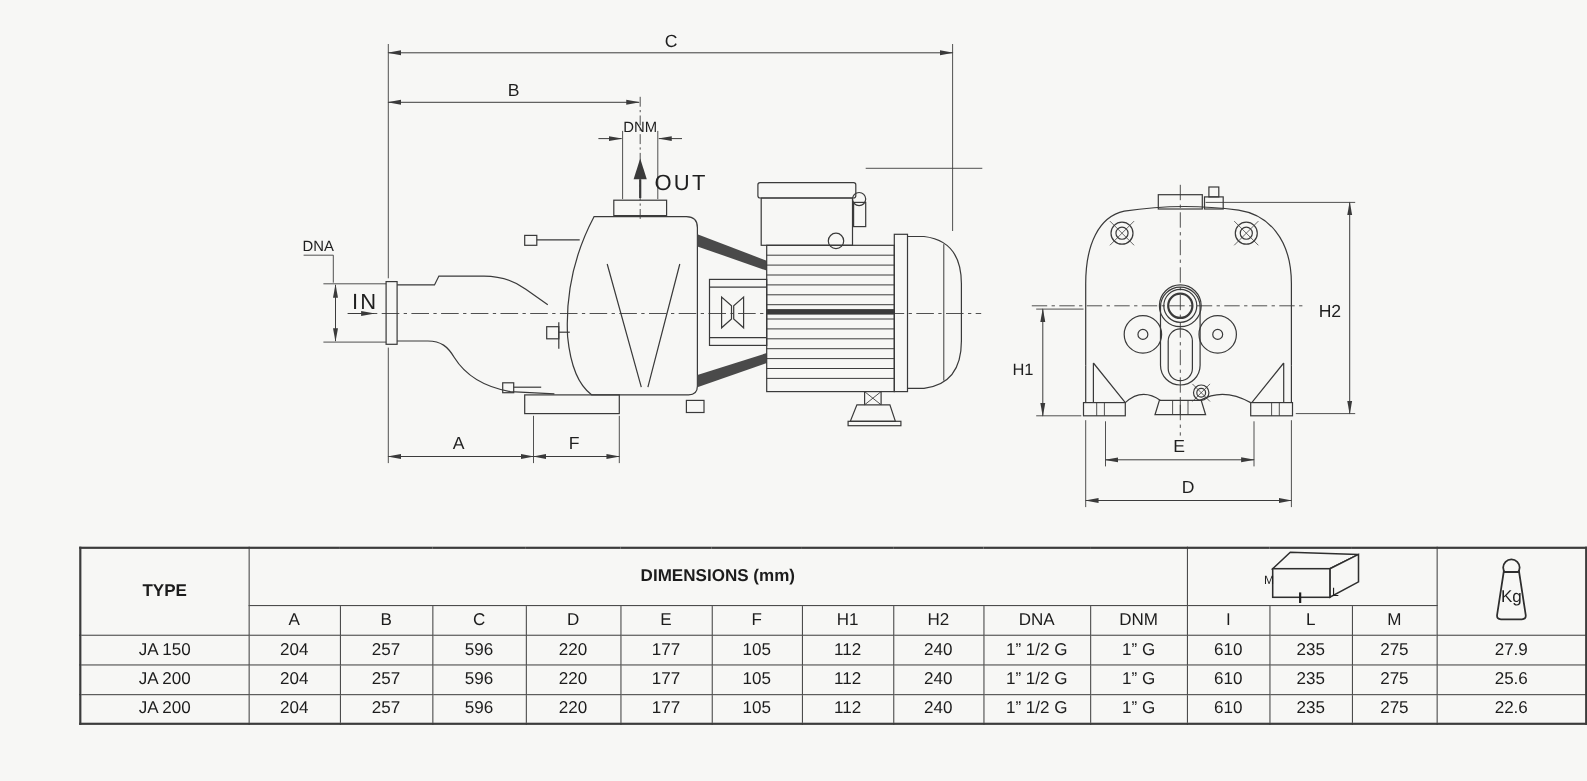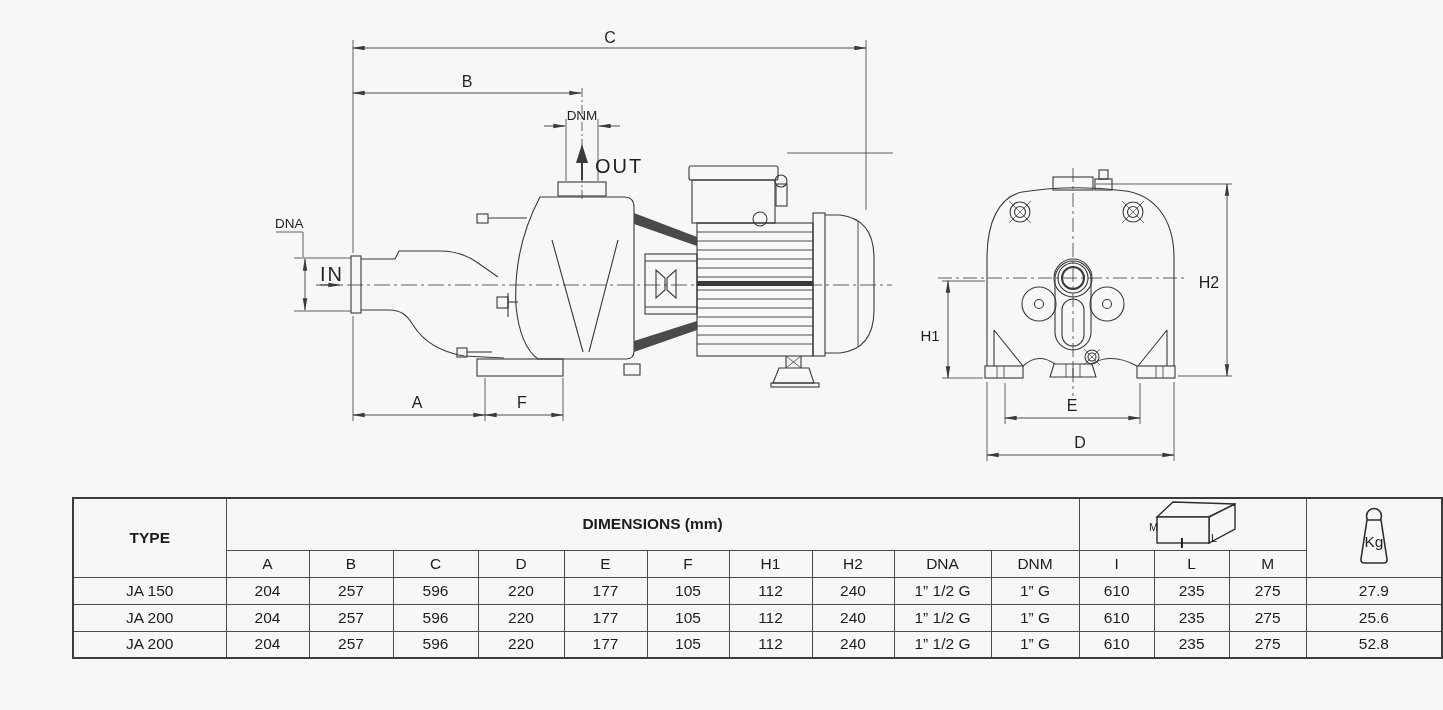--- a/index.html
+++ b/index.html
@@ -321,18 +321,18 @@
         <td>220</td>
         <td>177</td>
         <td>105</td>
         <td>112</td>
         <td>240</td>
         <td>1” 1/2 G</td>
         <td>1” G</td>
         <td>610</td>
         <td>235</td>
         <td>275</td>
-        <td>52.8</td>
+        <td>22.6</td>
       </tr>
     </tbody>
       </table>
   </div>
 </div>
 
 </body></html>

